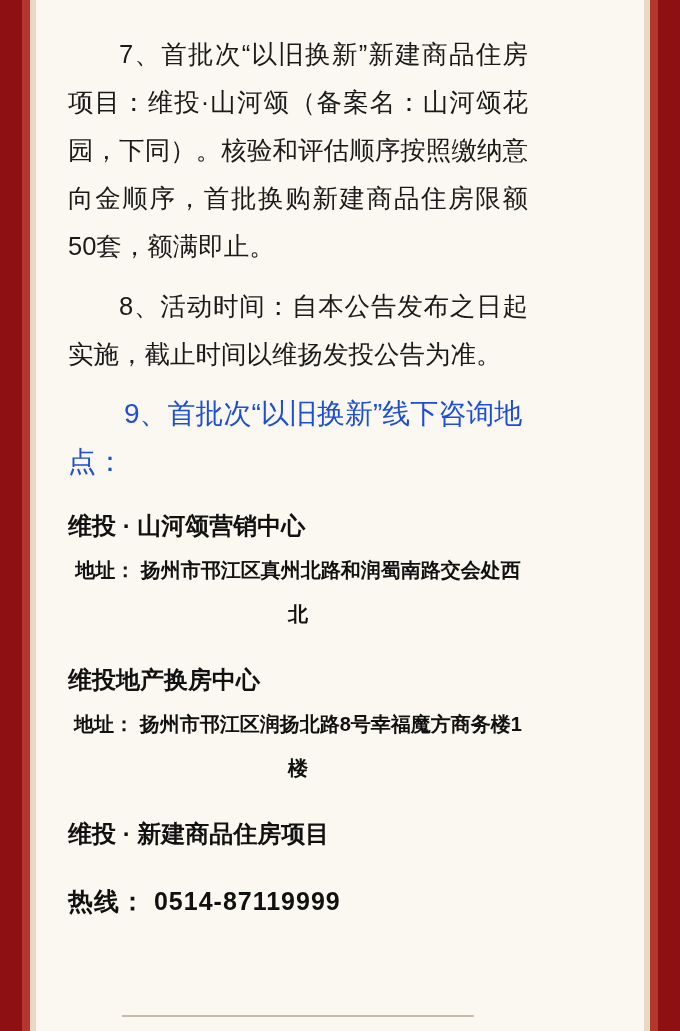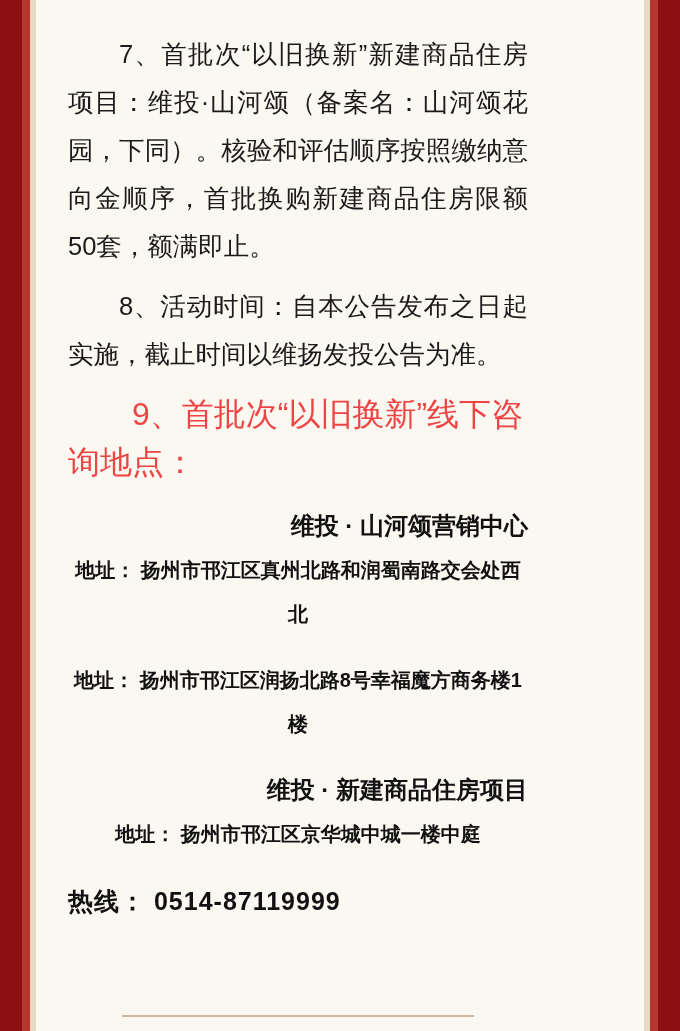--- a/index.html
+++ b/index.html
@@ -42,34 +42,34 @@
     font-size: 25.5px;
     line-height: 48px;
     color: #1a1a1a;
     text-align: justify;
     text-indent: 2em;
     margin: 0 0 12px 0;
     letter-spacing: 0px;
     font-family: "Liberation Sans", sans-serif;
   }
   .para-9 {
-    font-size: 32px;
+    font-size: 28px;
     line-height: 48px;
-    color: #ef4444;
+    color: #1d4ed8;
     text-indent: 2em;
     margin: 0 0 18px 0;
   }
   .block {
     margin: 0 0 22px 0;
   }
   .block-title {
     font-size: 24px;
     font-weight: bold;
     color: #111;
-    text-align: right;
+    text-align: left;
     line-height: 44px;
   }
   .block-addr {
     font-size: 20px;
     font-weight: bold;
     color: #111;
     text-align: center;
     line-height: 44px;
   }
   .hotline {
@@ -101,25 +101,25 @@
     <p class="para">8、活动时间：自本公告发布之日起实施，截止时间以维扬发投公告为准。</p>
 
     <p class="para-9">9、首批次“以旧换新”线下咨询地点：</p>
 
     <div class="block">
       <div class="block-title">维投 · 山河颂营销中心</div>
       <div class="block-addr">地址： 扬州市邗江区真州北路和润蜀南路交会处西北</div>
     </div>
 
     <div class="block">
+      <div class="block-title">维投地产换房中心</div>
       <div class="block-addr">地址： 扬州市邗江区润扬北路8号幸福魔方商务楼1楼</div>
     </div>
 
     <div class="block">
       <div class="block-title">维投 · 新建商品住房项目</div>
-      <div class="block-addr">地址： 扬州市邗江区京华城中城一楼中庭</div>
     </div>
 
     <div class="hotline">热线： 0514-87119999</div>
 
     <div class="rule"></div>
   </div>
 </div>
 
 </body></html>

